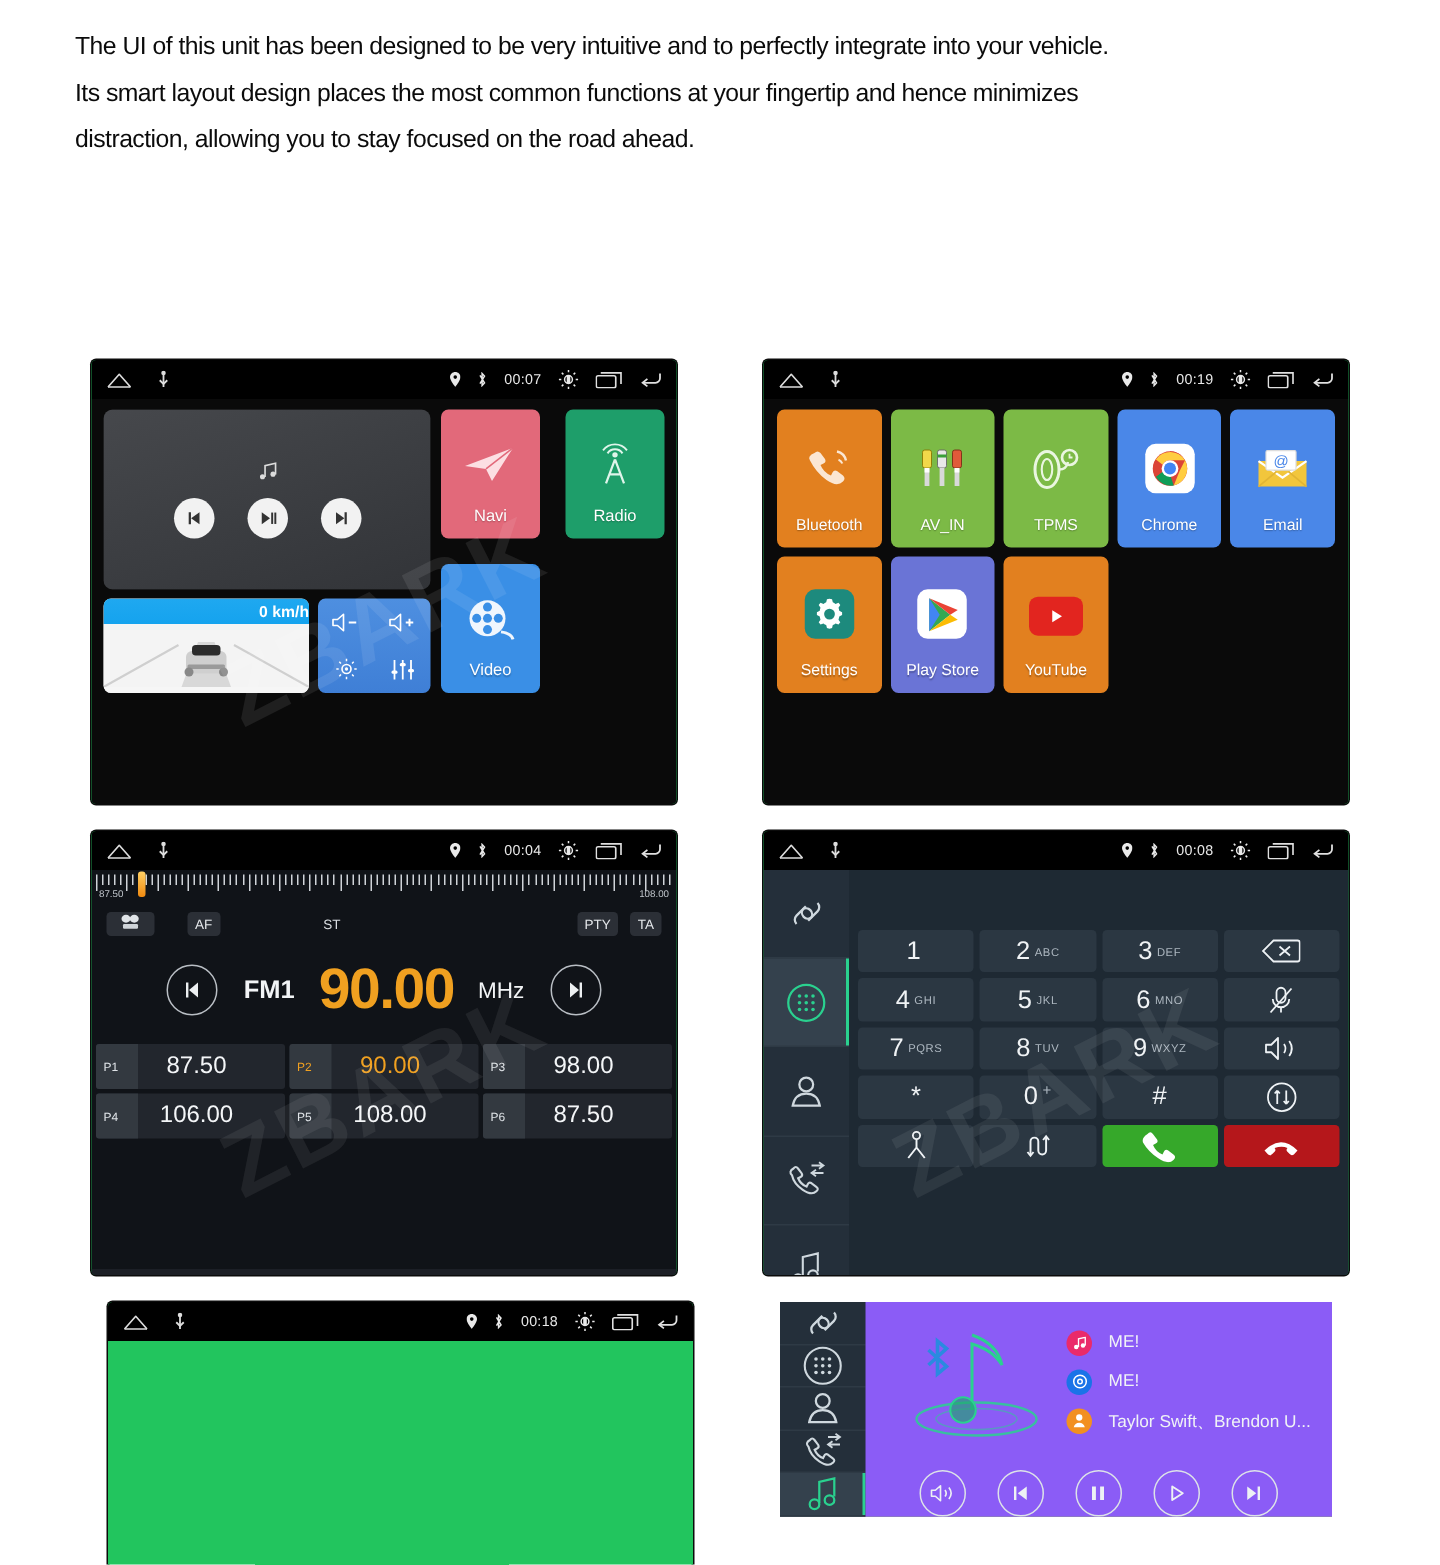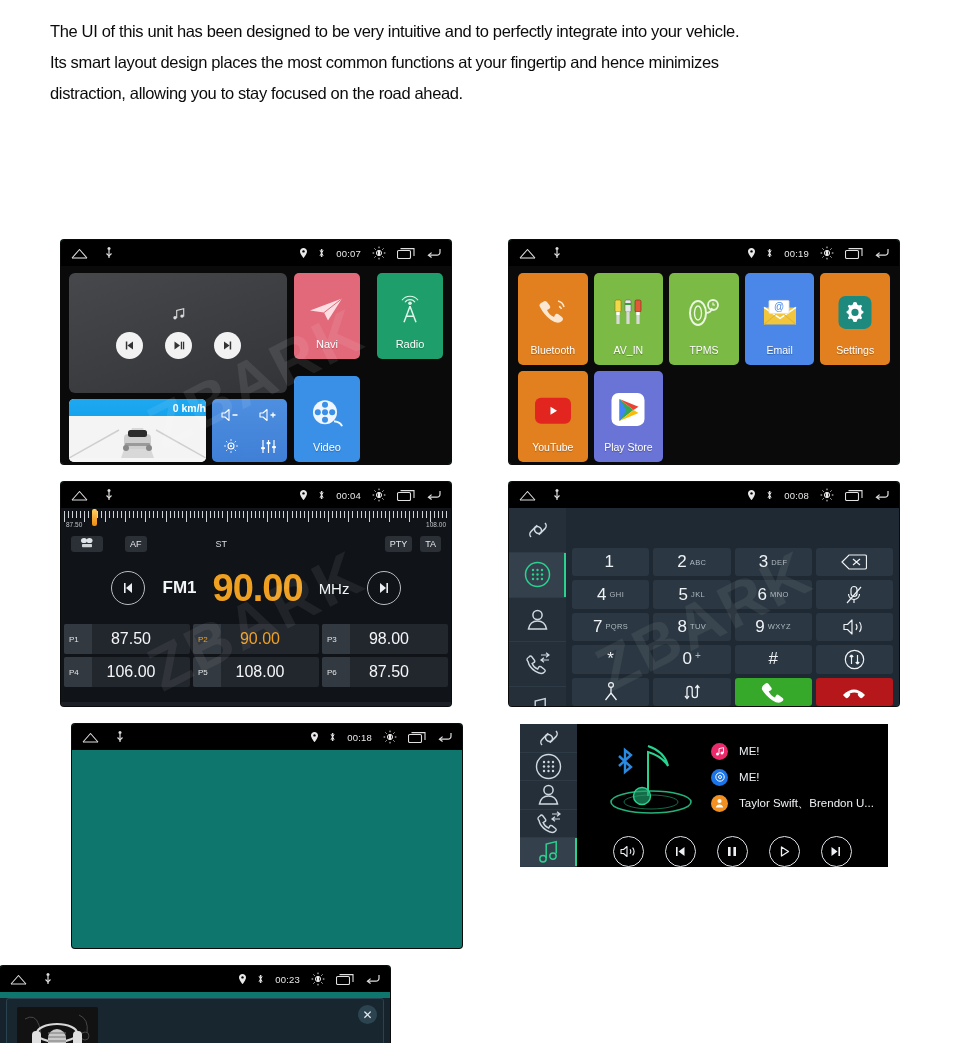--- a/index.html
+++ b/index.html
@@ -31,22 +31,22 @@
   }
 
   
   .screens {
     position: absolute;
     left: 0; top: 224px;
     width: 960px;
   }
   .srow { display: flex; justify-content: center; gap: 58px; margin-bottom: 18px; }
   .unit {
-    width: 390px; height: 224px;
-    background: #0f766e;
+    width: 390px; height: 296px;
+    background: #22c55e;
     border-radius: 3px;
     overflow: hidden;
     position: relative;
     box-shadow: 0 0 0 1px #0b0b0b;
   }
 
   
   .statusbar {
     height: 26px; background: #000;
     display: flex; align-items: center;
@@ -203,21 +203,21 @@
     background: #2b3742; border-radius: 3px;
     display: flex; align-items: center; justify-content: center; gap: 3px;
     color: #f0f3f5;
   }
   .key .kn { font-size: 17px; font-weight: 300; }
   .key .kl { font-size: 7.5px; color: #aeb8c1; letter-spacing: 0.4px; }
   .key.green { background: #36a82a; }
   .key.red { background: #b5171b; }
 
   
-  .bt-main { flex: 1; background: #000000; position: relative; }
+  .bt-main { flex: 1; background: #8b5cf6; position: relative; }
   .bt-top { display: flex; align-items: center; height: 106px; padding: 0 14px; }
   .bt-art { width: 120px; display: flex; align-items: center; justify-content: center; }
   .bt-meta { flex: 1; display: flex; flex-direction: column; gap: 9px; }
   .bt-line { display: flex; align-items: center; gap: 11px; }
   .bt-bullet { width: 17px; height: 17px; border-radius: 50%; display: flex; align-items: center; justify-content: center; }
   .bt-text { color: #f0f3f6; font-size: 11.5px; }
   .bt-controls { display: flex; align-items: center; justify-content: center; gap: 21px; margin-top: 6px; }
   .ocirc {
     width: 31px; height: 31px; border-radius: 50%;
     border: 1.3px solid #dde3e8; color: #edf1f4;
@@ -535,20 +535,37 @@
                   <svg width="36" height="30" viewBox="0 0 36 30">
                     <ellipse cx="12" cy="15" rx="8" ry="12" fill="none" stroke="#eaf6e0" stroke-width="2"></ellipse>
                     <ellipse cx="12" cy="15" rx="3.5" ry="7" fill="none" stroke="#eaf6e0" stroke-width="1.4"></ellipse>
                     <path d="M20 15 q5 0 6-5" fill="none" stroke="#eaf6e0" stroke-width="1.6"></path>
                     <circle cx="27" cy="7" r="5" fill="none" stroke="#eaf6e0" stroke-width="1.8"></circle>
                     <path d="M27 4.5 v2.5 h2" stroke="#eaf6e0" stroke-width="1.2" fill="none"></path>
                   </svg>
                 </span>
               <span class="alabel">TPMS</span>
             </div>
+            <div class="app" style="background:#4a87e8">
+              <span class="aglyph">
+                <span class="sq-white">
+                    <svg width="25" height="25" viewBox="0 0 25 25">
+                      <circle cx="12.5" cy="12.5" r="11.5" fill="#db4437"></circle>
+                      <path d="M12.5 1 A11.5 11.5 0 0 1 22.5 7 L12.5 7 Z" fill="#db4437"></path>
+                      <path d="M22.5 7 A11.5 11.5 0 0 1 15 23.8 L19 14 Z" fill="#ffcd40"></path>
+                      <path d="M15 23.8 A11.5 11.5 0 0 1 3 18 L11 12 Z" fill="#0f9d58"></path>
+                      <path d="M2.9 6.6 L9 13.5 L3 18 A11.5 11.5 0 0 1 2.9 6.6z" fill="#db4437"></path>
+                      <path d="M22.5 7 H12.5 a5.5 5.5 0 0 0 -4.9 3 L3.1 6.4 A11.5 11.5 0 0 1 22.5 7z" fill="#ffcd40"></path>
+                      <circle cx="12.5" cy="12.5" r="5.6" fill="#fff"></circle>
+                      <circle cx="12.5" cy="12.5" r="4" fill="#4285f4"></circle>
+                    </svg>
+                  </span>
+              </span>
+              <span class="alabel">Chrome</span>
+            </div>
 
             <div class="app" style="background:#4a87e8">
               <span class="aglyph ico">
                   <svg width="36" height="28" viewBox="0 0 36 28">
                     <path d="M2 8 h32 v17 h-32 z" fill="#f2c63c"></path>
                     <path d="M2 8 L18 19 L34 8" fill="none" stroke="#fff" stroke-width="1.5"></path>
                     <path d="M2 25 L14 15 M34 25 L22 15" stroke="#e2b534" stroke-width="1.2" fill="none"></path>
                     <rect x="7" y="1" width="20" height="13" rx="1" fill="#ffffff" stroke="#ddd" stroke-width="0.8"></rect>
                     <text x="17" y="11" font-size="10" fill="#4a87e8" text-anchor="middle" font-family="Liberation Sans">@</text>
                   </svg>
@@ -559,42 +576,42 @@
               <span class="aglyph">
                 <span class="sq-teal">
                     <svg width="23" height="23" viewBox="0 0 23 23">
                       <path d="M11.5 1.2 l1.7 .35 .5 2.1 a7.6 7.6 0 0 1 1.8 1.05 l2-.75 1.2 1.45 -1.2 1.8 a7.6 7.6 0 0 1 .5 2.05 l1.9 1 v1.9 l-1.9 1 a7.6 7.6 0 0 1 -.5 2.05 l1.2 1.8 -1.2 1.45 -2-.75 a7.6 7.6 0 0 1 -1.8 1.05 l-.5 2.1 -1.7 .35 -1.7 -.35 -.5 -2.1 a7.6 7.6 0 0 1 -1.8 -1.05 l-2 .75 -1.2 -1.45 1.2 -1.8 a7.6 7.6 0 0 1 -.5 -2.05 l-1.9 -1 v-1.9 l1.9 -1 a7.6 7.6 0 0 1 .5 -2.05 l-1.2 -1.8 1.2 -1.45 2 .75 a7.6 7.6 0 0 1 1.8 -1.05 l.5 -2.1 z" fill="#ffffff"></path>
                       <circle cx="11.5" cy="11.5" r="3.6" fill="#1d8a7d"></circle>
                     </svg>
                   </span>
               </span>
               <span class="alabel">Settings</span>
             </div>
-            <div class="app" style="background:#e2801f">
-              <span class="aglyph">
-                <span class="sq-red">
-                    <svg width="14" height="14" viewBox="0 0 14 14">
-                      <path d="M4.5 3 L11 7 L4.5 11 Z" fill="#fff"></path>
-                    </svg>
-                  </span>
-              </span>
-              <span class="alabel">YouTube</span>
-            </div>
             <div class="app" style="background:#6a74d6">
               <span class="aglyph">
                 <span class="sq-white">
                     <svg width="22" height="24" viewBox="0 0 22 24">
                       <path d="M2 1 L16 12 L2 23 Z" fill="#34a853"></path>
                       <path d="M2 1 L16 12 L21 8.8 Z" fill="#ea4335"></path>
                       <path d="M16 12 L21 15.2 L2 23 Z" fill="#fbbc04"></path>
                       <path d="M2 1 L2 23 L9 12 Z" fill="#4285f4"></path>
                     </svg>
                   </span>
               </span>
               <span class="alabel">Play Store</span>
+            </div>
+            <div class="app" style="background:#e2801f">
+              <span class="aglyph">
+                <span class="sq-red">
+                    <svg width="14" height="14" viewBox="0 0 14 14">
+                      <path d="M4.5 3 L11 7 L4.5 11 Z" fill="#fff"></path>
+                    </svg>
+                  </span>
+              </span>
+              <span class="alabel">YouTube</span>
             </div>
           </div>
 
         </div>
       </div>
     </div>
 
     <div class="srow">
 
       <div class="unit">

